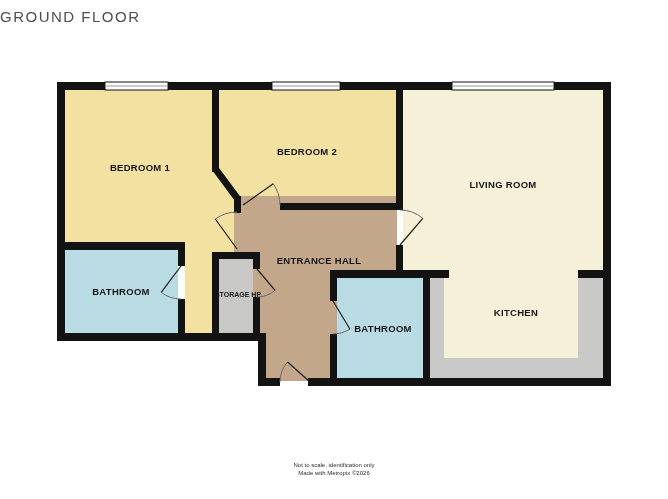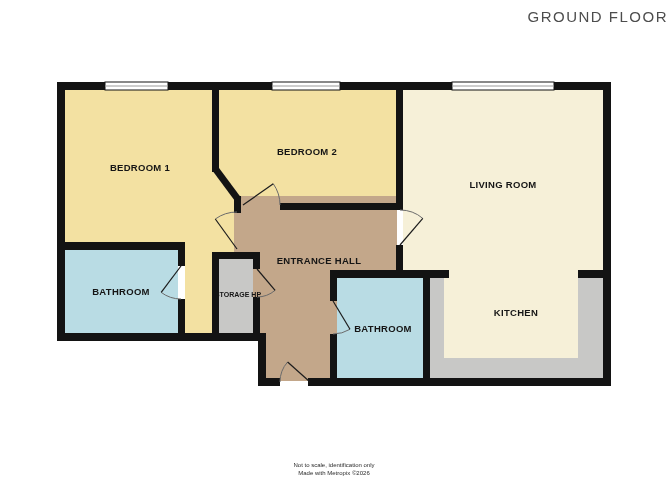--- a/index.html
+++ b/index.html
@@ -1,18 +1,18 @@
 <!DOCTYPE html>
 <html><head>
 <meta charset="utf-8">
 <style>
   html,body{margin:0;padding:0;background:#ffffff;}
   .page{position:relative;width:668px;height:499px;background:#ffffff;overflow:hidden;
         font-family:"Liberation Sans", sans-serif;}
-  .plan-title{position:absolute;top:8px;left:0;width:100%;text-align:right;
+  .plan-title{position:absolute;top:8px;left:0;width:100%;text-align:left;
         font-size:15px;letter-spacing:1.5px;color:#4d4d4d;font-weight:400;}
   .plan-svg{position:absolute;top:0;left:0;}
   .room-label{fill:#151515;font-family:"Liberation Sans",sans-serif;font-weight:bold;
         font-size:9.5px;text-anchor:middle;letter-spacing:.3px;}
   .room-label-sm{fill:#151515;font-family:"Liberation Sans",sans-serif;font-weight:bold;
         font-size:7px;text-anchor:middle;}
   .door-arc{fill:none;stroke:#6b6b6b;stroke-width:1;}
   .door-leaf{fill:none;stroke:#1c1c1c;stroke-width:1.2;}
   .win{stroke:#131313;stroke-width:1;}
   .win-mid{stroke:#9a9a9a;stroke-width:1;}

